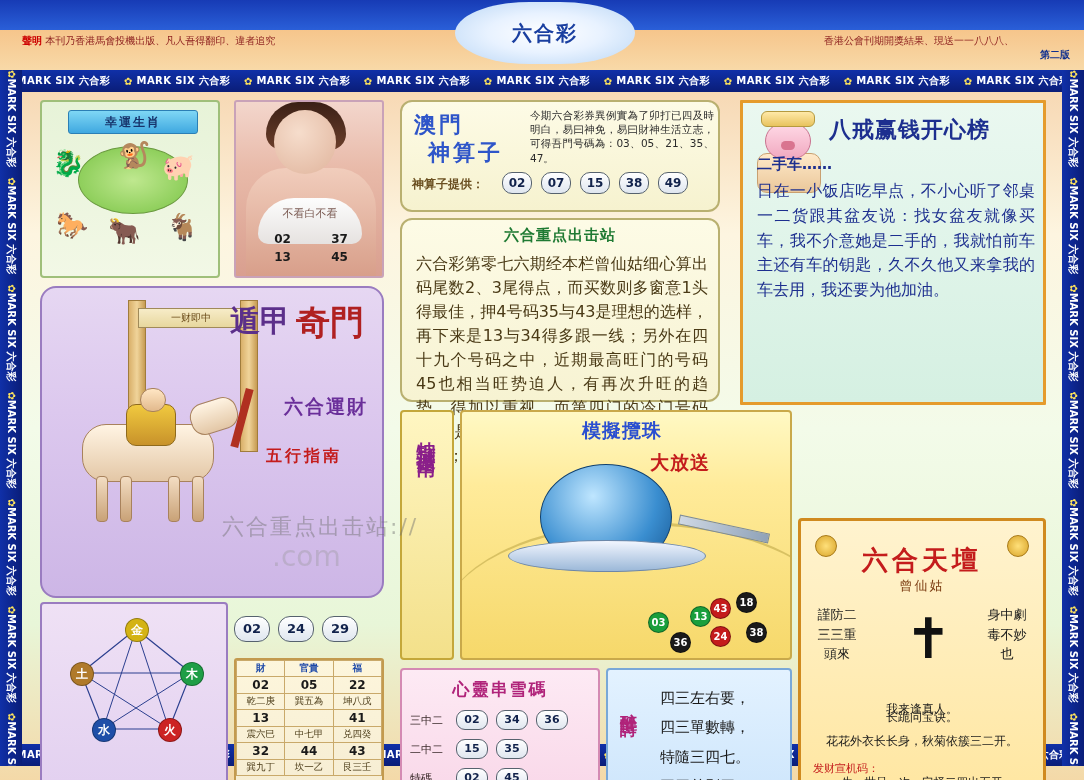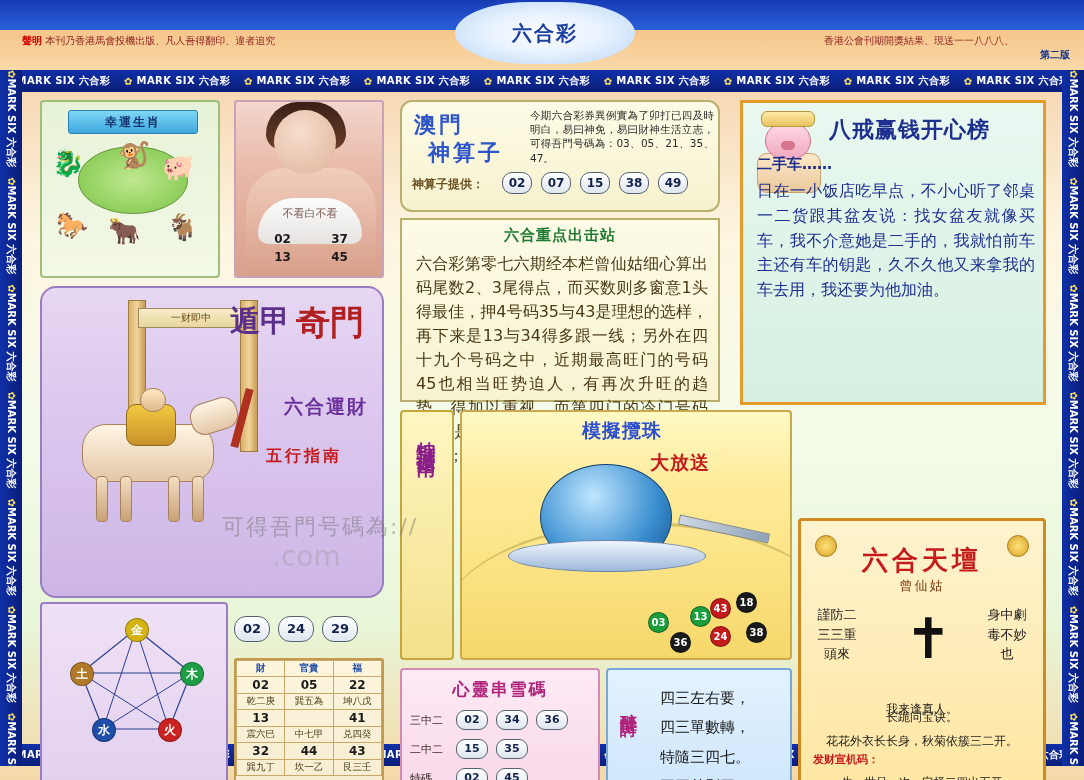--- a/index.html
+++ b/index.html
@@ -79,21 +79,21 @@
   .macau-t1{position:absolute;left:12px;top:8px;font-size:22px;font-weight:bold;color:#2e55c9;letter-spacing:3px;}
   .macau-t2{position:absolute;left:26px;top:36px;font-size:22px;font-weight:bold;color:#2e55c9;letter-spacing:3px;}
   .macau-body{position:absolute;left:128px;top:6px;width:184px;font-size:10.5px;color:#2b2b2b;line-height:1.35;text-align:justify;}
   .macau-prov{position:absolute;left:10px;top:74px;font-size:12px;color:#6a4f20;font-weight:bold;}
   .ball-row{position:absolute;left:100px;top:70px;display:flex;gap:9px;}
   .ball{width:28px;height:20px;border-radius:10px;background:linear-gradient(180deg,#ffffff,#dfe6ef);
     border:1px solid #56626e;color:#11224b;font-size:12px;font-weight:bold;text-align:center;line-height:20px;}
 
   
   .focus{left:378px;top:126px;width:320px;height:184px;
-    background:linear-gradient(180deg,#fdfbe6,#f7f3d2);border:2px solid #b9b070;border-radius:0;}
+    background:linear-gradient(180deg,#fdfbe6,#f7f3d2);border:2px solid #b9b070;border-radius:12px;}
   .focus-title{position:absolute;left:0;top:6px;width:100%;text-align:center;font-size:15px;font-weight:bold;color:#1f7a33;letter-spacing:1px;}
   .focus-body{position:absolute;left:14px;top:32px;width:292px;font-size:16px;line-height:1.5;color:#4a3a16;text-align:justify;}
 
   
   .pig{left:718px;top:8px;width:306px;height:305px;
     background:linear-gradient(180deg,#eaf8f0,#d5f0e2);border:3px solid #e59b2c;border-radius:1px;}
   .pig-title{position:absolute;left:86px;top:12px;font-size:22px;font-weight:bold;color:#1d2f8f;letter-spacing:1px;}
   .pig-sub{position:absolute;left:14px;top:52px;font-size:15px;color:#1d2f8f;font-weight:bold;}
   .pig-body{position:absolute;left:14px;top:76px;width:278px;font-size:16px;line-height:1.55;color:#1d2f8f;text-align:justify;}
   .pig-fig{position:absolute;left:8px;top:6px;width:76px;height:84px;}
@@ -197,21 +197,21 @@
   .altar{left:776px;top:426px;width:248px;height:310px;
     background:linear-gradient(180deg,#fff3cf,#ffe59c);border:3px solid #d08a1f;border-radius:4px;}
   .altar-title{position:absolute;left:0;top:22px;width:100%;text-align:center;font-size:26px;font-weight:bold;color:#c41c1c;letter-spacing:4px;}
   .altar-sub{position:absolute;left:0;top:56px;width:100%;text-align:center;font-size:13px;color:#7a3a10;letter-spacing:2px;}
   .altar-cross{position:absolute;left:104px;top:90px;font-size:56px;font-weight:bold;color:#111;line-height:1;}
   .altar-l{position:absolute;left:14px;top:84px;width:44px;font-size:13px;color:#1a1a1a;line-height:1.5;text-align:center;}
   .altar-r{position:absolute;right:14px;top:84px;width:44px;font-size:13px;color:#1a1a1a;line-height:1.5;text-align:center;}
   .altar-c1{position:absolute;left:0;top:180px;width:100%;text-align:center;font-size:12px;color:#1a1a1a;}
   .altar-c2{position:absolute;left:0;top:188px;width:100%;text-align:center;font-size:12px;color:#1a1a1a;}
   .altar-c3{position:absolute;left:0;top:212px;width:100%;text-align:center;font-size:12px;color:#1a1a1a;}
-  .altar-fin{position:absolute;left:12px;top:231px;font-size:11px;color:#c41c1c;font-weight:bold;}
+  .altar-fin{position:absolute;left:12px;top:240px;font-size:11px;color:#c41c1c;font-weight:normal;}
   .altar-fin2{position:absolute;left:0;top:254px;width:100%;text-align:center;font-size:11.5px;color:#1a1a1a;}
   .coin{position:absolute;width:20px;height:20px;border-radius:50%;background:radial-gradient(circle,#ffe07a,#d8a328);border:1px solid #a87a18;}
 
   .watermark{position:absolute;left:200px;top:420px;font-size:22px;color:rgba(110,110,110,.45);
     letter-spacing:2px;pointer-events:none;}
   .watermark2{position:absolute;left:250px;top:448px;font-size:28px;color:rgba(150,150,150,.35);}
 </style>
 </head>
 <body>
 
@@ -494,17 +494,17 @@
       <div class="altar-cross">✝</div>
       <div class="altar-r">身中劇毒不妙也</div>
       <div class="altar-c1">我来逢真人。</div>
       <div class="altar-c2">长跪问宝诀。</div>
       <div class="altar-c3">花花外衣长长身，秋菊依簇三二开。</div>
       <div class="altar-fin">发财宣机码：</div>
       <div class="altar-fin2">一生一世只一次，定择二四出五开，</div>
 
     </div>
 
-    <div class="watermark">可得吾門号碼為://</div>
+    <div class="watermark">六合重点出击站://</div>
     <div class="watermark2">.com</div>
 
   </div>
 </div>
 
 </body></html>

